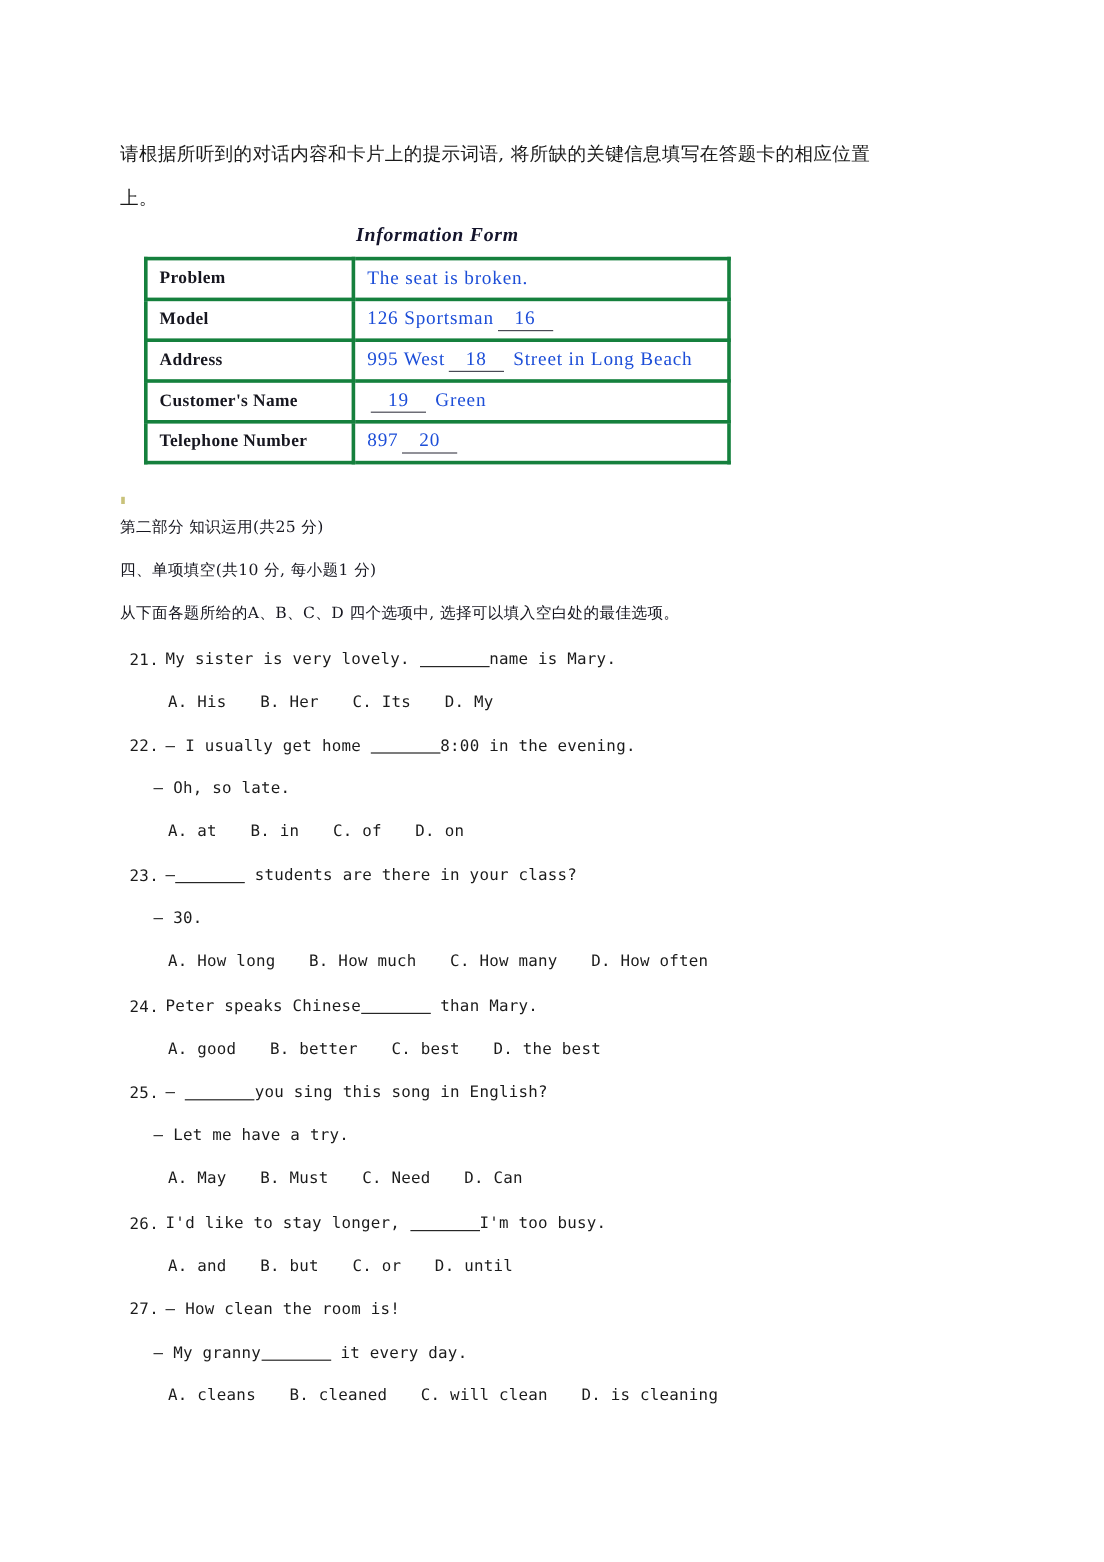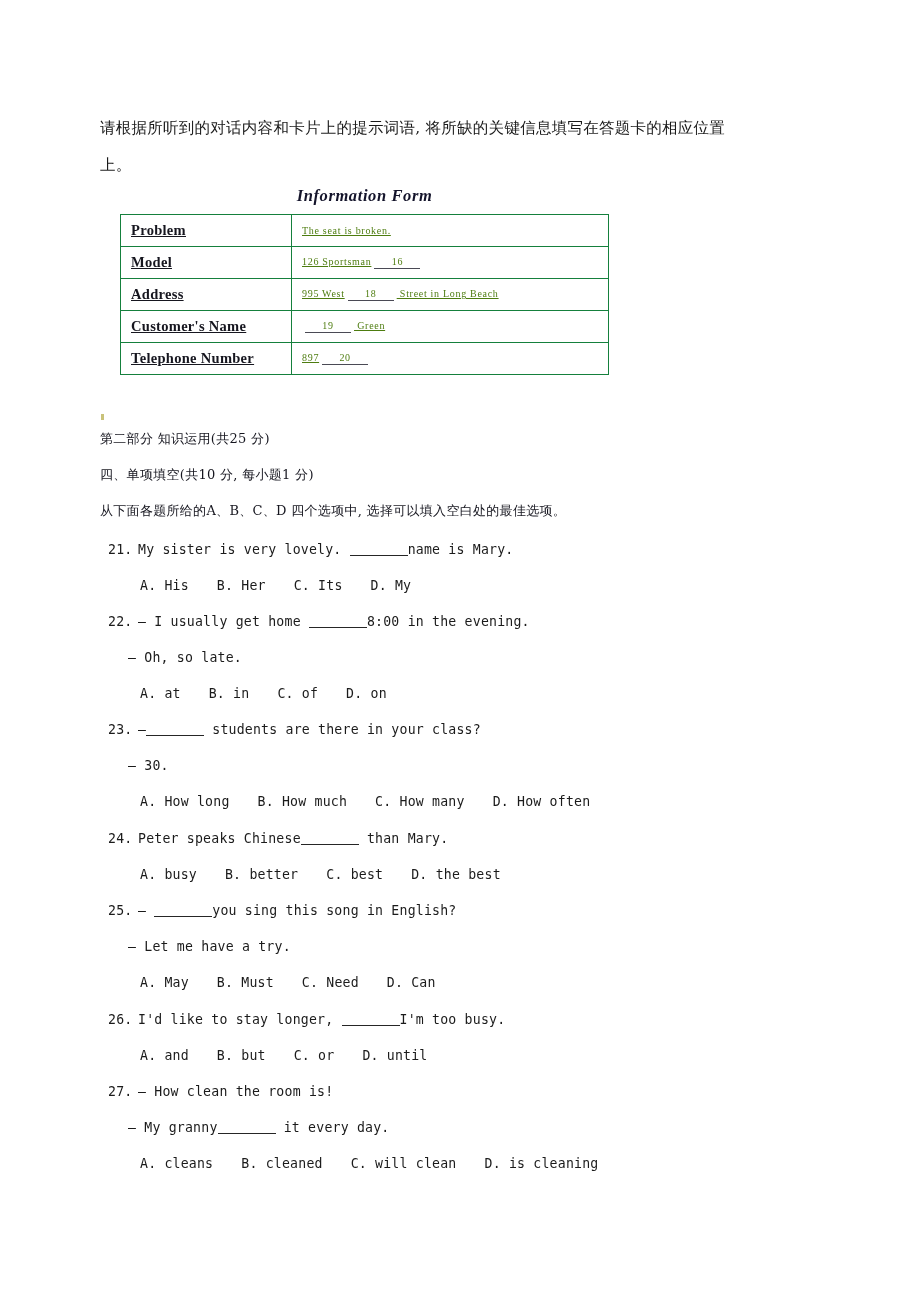--- a/index.html
+++ b/index.html
@@ -47,40 +47,39 @@
     color: #14142b;
     letter-spacing: 0.6px;
     margin-bottom: 8px;
   }
   table.info-form {
     border-collapse: collapse;
     width: 489px;
     table-layout: fixed;
   }
   table.info-form td {
-    border: 1px solid #15803d;
+    border: 3px solid #15803d;
     height: 31px;
     vertical-align: middle;
     padding: 0 0 0 10px;
     font-size: 14.5px;
     color: #16161f;
-    text-decoration: underline;
   }
   table.info-form td.label {
     width: 160px;
     font-family: "Liberation Serif", "DejaVu Serif", serif;
     font-weight: bold;
     letter-spacing: 0.3px;
     font-size: 14.5px;
   }
   table.info-form td.value {
     font-family: "Liberation Serif", "DejaVu Serif", serif;
     letter-spacing: 0.7px;
-    color: #4d7c0f;
-    font-size: 10px;
+    color: #1d4ed8;
+    font-size: 16px;
   }
   .blankno {
     display: inline-block;
     border-bottom: 1px solid #4a4a55;
     min-width: 38px;
     text-align: center;
     padding: 0 4px 0px 4px;
     margin: 0 3px;
     line-height: 1.15;
   }
@@ -180,21 +179,21 @@
 <div class="qblock" id="questions">
     <div class="qline stem" style="top: 542px;"><span class="qnum">21.</span><span>My sister is very lovely. </span><span class="blank-inline"></span><span>name is Mary.</span></div>
     <div class="qline opts" style="top: 578px;"><span class="opt" style="margin-left: 0px;">A. His</span><span class="opt" style="margin-left: 28px;">B. Her</span><span class="opt" style="margin-left: 28px;">C. Its</span><span class="opt" style="margin-left: 28px;">D. My</span></div>
     <div class="qline stem" style="top: 614px;"><span class="qnum">22.</span><span>— I usually get home </span><span class="blank-inline"></span><span>8:00 in the evening.</span></div>
     <div class="qline reply" style="top: 650px;"><span>— Oh, so late.</span></div>
     <div class="qline opts" style="top: 686px;"><span class="opt" style="margin-left: 0px;">A. at</span><span class="opt" style="margin-left: 28px;">B. in</span><span class="opt" style="margin-left: 28px;">C. of</span><span class="opt" style="margin-left: 28px;">D. on</span></div>
     <div class="qline stem" style="top: 722px;"><span class="qnum">23.</span><span>—</span><span class="blank-inline"></span><span> students are there in your class?</span></div>
     <div class="qline reply" style="top: 758px;"><span>— 30.</span></div>
     <div class="qline opts" style="top: 794px;"><span class="opt" style="margin-left: 0px;">A. How long</span><span class="opt" style="margin-left: 28px;">B. How much</span><span class="opt" style="margin-left: 28px;">C. How many</span><span class="opt" style="margin-left: 28px;">D. How often</span></div>
     <div class="qline stem" style="top: 831px;"><span class="qnum">24.</span><span>Peter speaks Chinese</span><span class="blank-inline"></span><span> than Mary.</span></div>
-    <div class="qline opts" style="top: 867px;"><span class="opt" style="margin-left: 0px;">A. busy</span><span class="opt" style="margin-left: 28px;">B. better</span><span class="opt" style="margin-left: 28px;">C. best</span><span class="opt" style="margin-left: 28px;">D. the best</span></div>
+    <div class="qline opts" style="top: 867px;"><span class="opt" style="margin-left: 0px;">A. good</span><span class="opt" style="margin-left: 28px;">B. better</span><span class="opt" style="margin-left: 28px;">C. best</span><span class="opt" style="margin-left: 28px;">D. the best</span></div>
     <div class="qline stem" style="top: 903px;"><span class="qnum">25.</span><span>— </span><span class="blank-inline"></span><span>you sing this song in English?</span></div>
     <div class="qline reply" style="top: 939px;"><span>— Let me have a try.</span></div>
     <div class="qline opts" style="top: 975px;"><span class="opt" style="margin-left: 0px;">A. May</span><span class="opt" style="margin-left: 28px;">B. Must</span><span class="opt" style="margin-left: 28px;">C. Need</span><span class="opt" style="margin-left: 28px;">D. Can</span></div>
     <div class="qline stem" style="top: 1012px;"><span class="qnum">26.</span><span>I'd like to stay longer, </span><span class="blank-inline"></span><span>I'm too busy.</span></div>
     <div class="qline opts" style="top: 1048px;"><span class="opt" style="margin-left: 0px; text-align: center;">A. and</span><span class="opt" style="margin-left: 28px;">B. but</span><span class="opt" style="margin-left: 28px;">C. or</span><span class="opt" style="margin-left: 28px;">D. until</span></div>
     <div class="qline stem" style="top: 1084px;"><span class="qnum">27.</span><span>— How clean the room is!</span></div>
     <div class="qline reply" style="top: 1120px;"><span>— My granny</span><span class="blank-inline"></span><span> it every day.</span></div>
     <div class="qline opts" style="top: 1156px;"><span class="opt" style="margin-left: 0px;">A. cleans</span><span class="opt" style="margin-left: 28px;">B. cleaned</span><span class="opt" style="margin-left: 28px;">C. will clean</span><span class="opt" style="margin-left: 28px;">D. is cleaning</span></div>
   </div>
 

